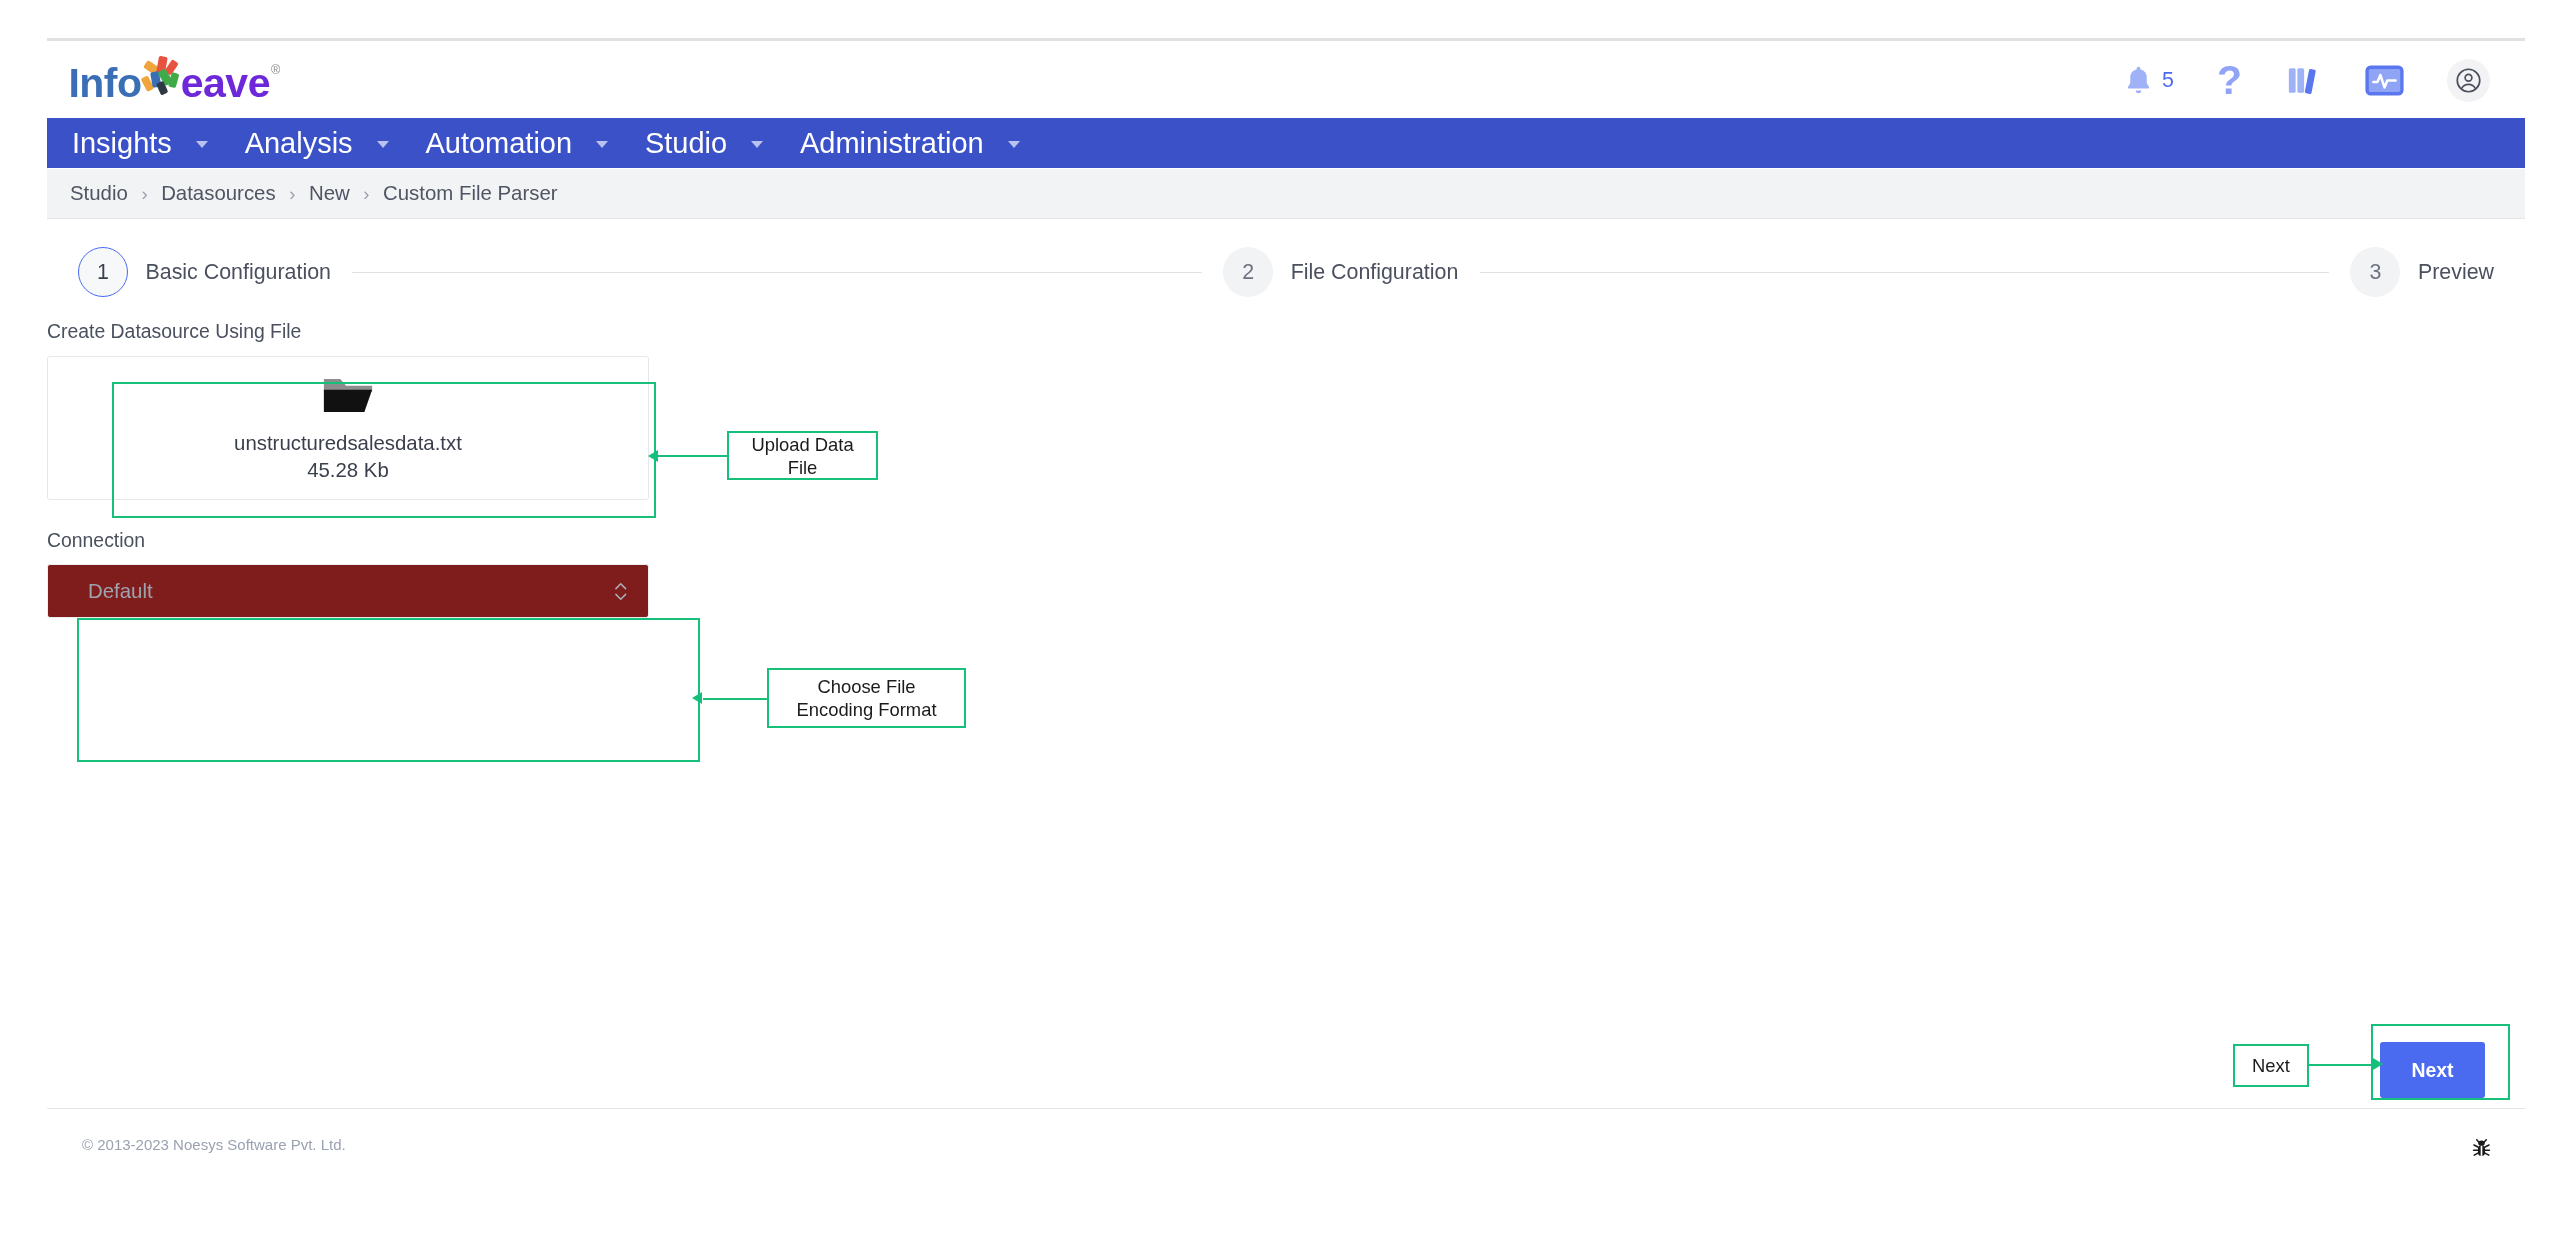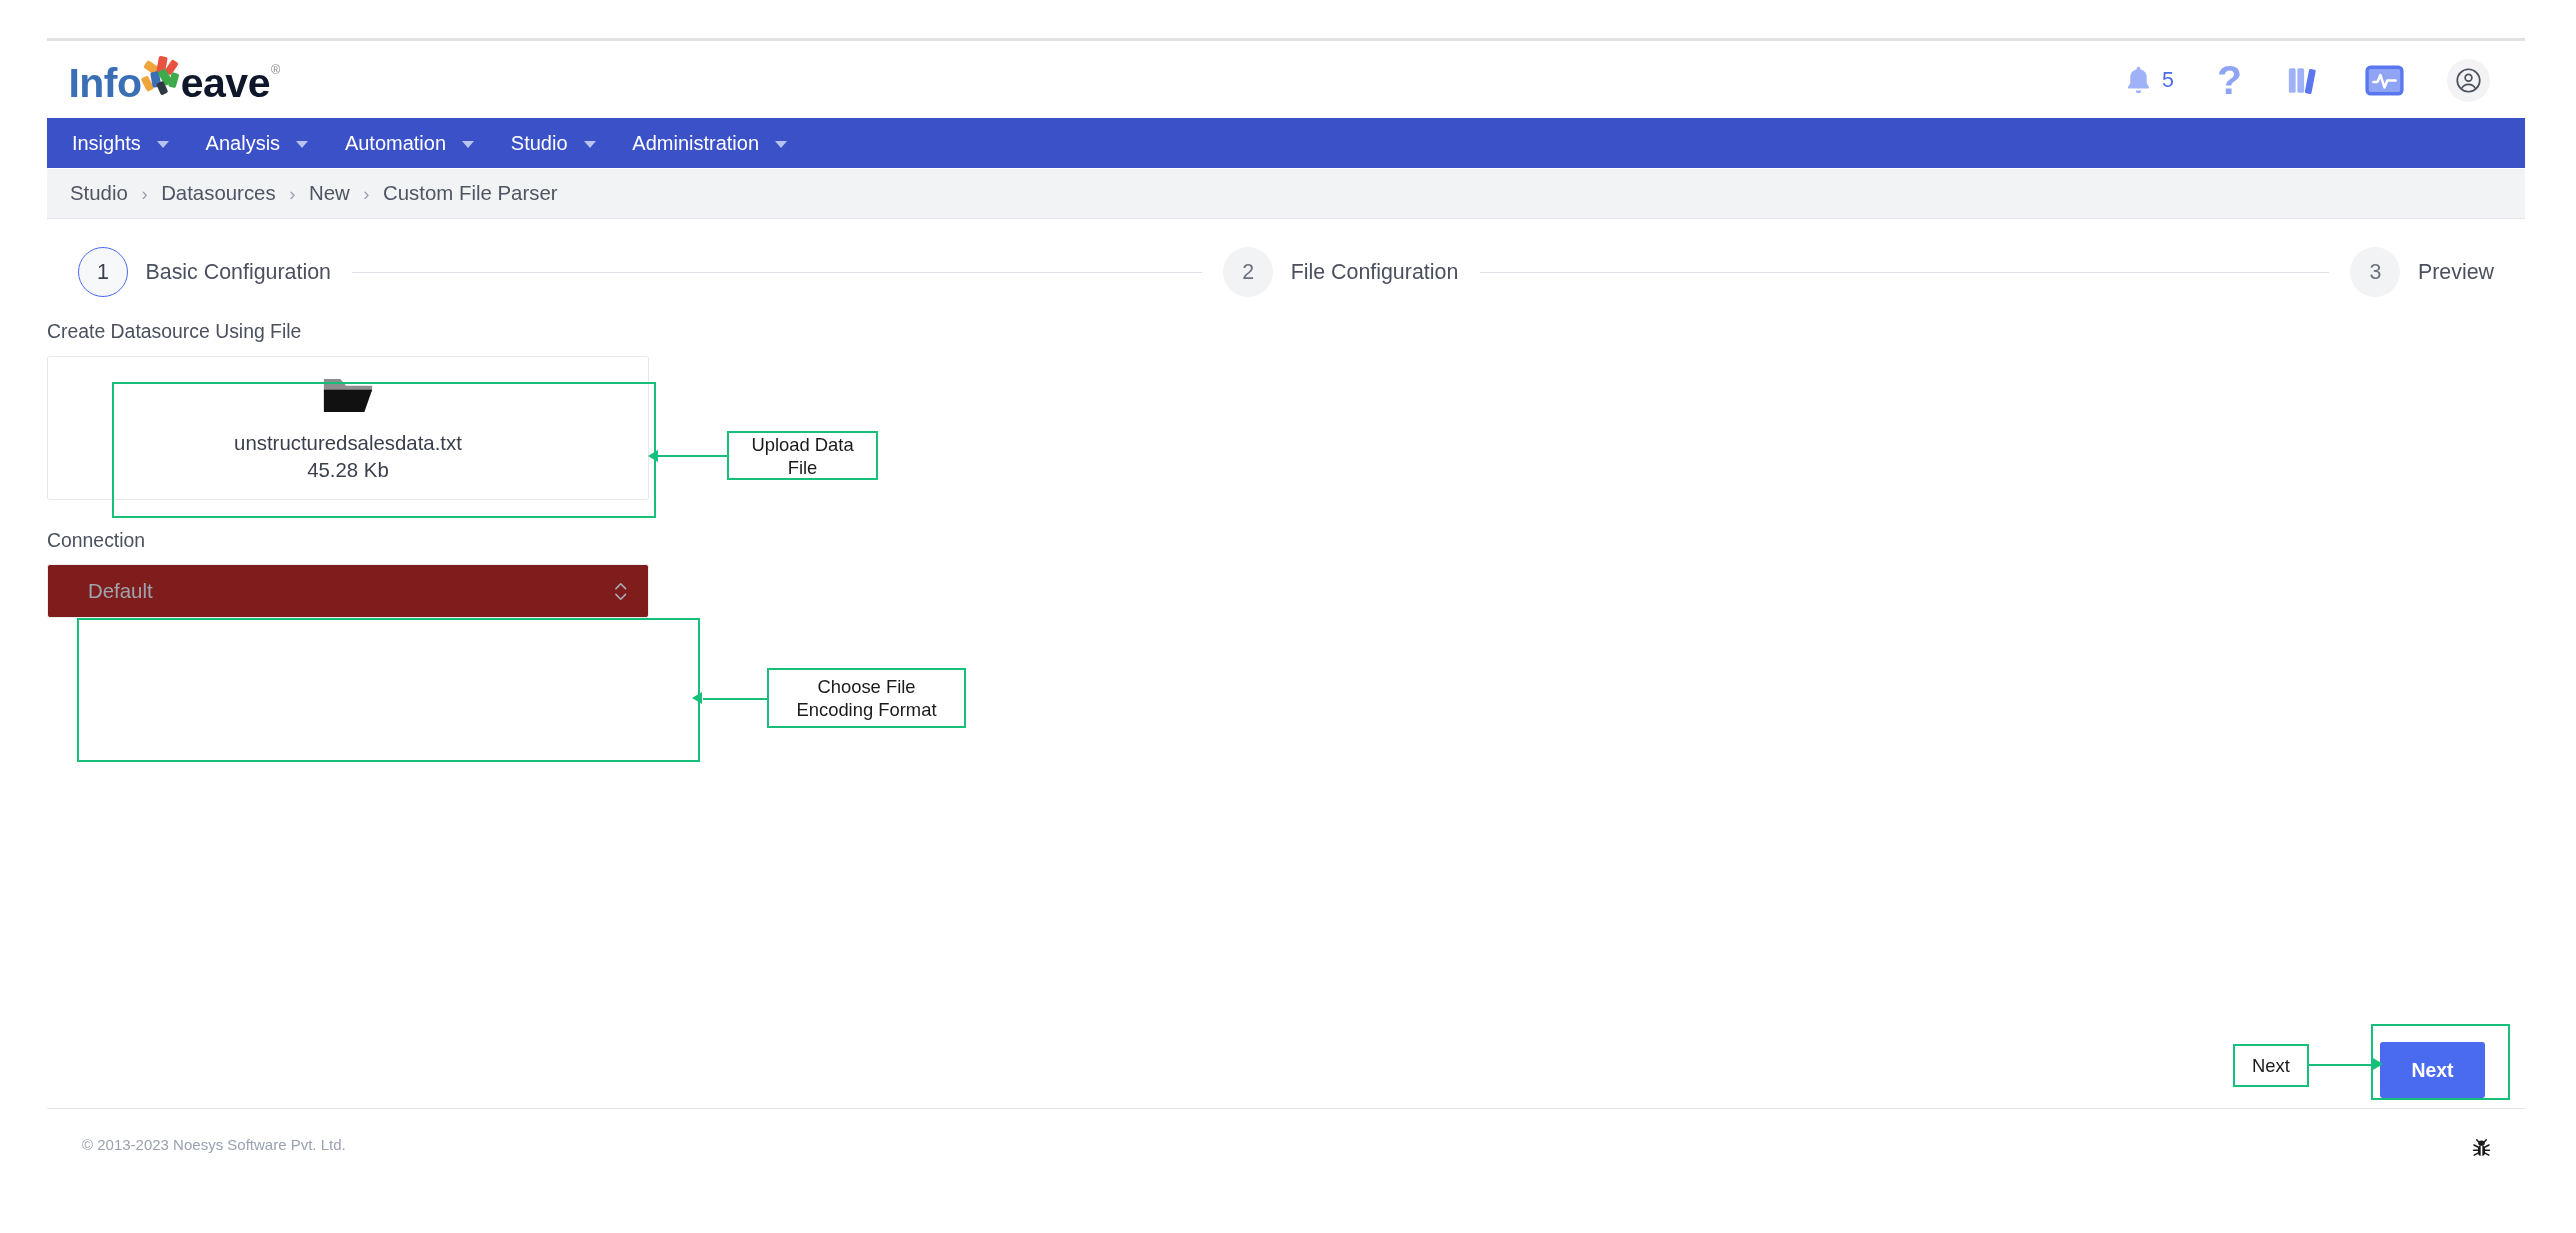--- a/index.html
+++ b/index.html
@@ -44,21 +44,21 @@
     height: 49px;
   }
   .logo-text {
     font-size: 41px;
     font-weight: 700;
     letter-spacing: -0.5px;
     line-height: 1;
     position: relative;
   }
   .logo-info { color: #3b6fb5; }
-  .logo-eave { color: #0f172a; }
+  .logo-eave { color: #6d28d9; }
   .logo-mark {
     display: inline-block;
     position: relative;
     width: 45px; height: 41px;
     vertical-align: middle;
     margin: 0 -2.9px -1.9px -2.9px;
   }
   .logo-reg {
     font-size: 12.6px;
     color: #8a8a8a;
@@ -107,23 +107,23 @@
     width: 2478px; height: 50px;
     background: #3b51c8;
     display: flex;
     align-items: center;
     padding-left: 23px;
     gap: 33px;
   }
   .nav-item {
     display: flex;
     align-items: center;
-    gap: 16px;
+    gap: 24px;
     color: #ffffff;
-    font-size: 20px;
+    font-size: 29px;
     font-weight: 400;
     cursor: pointer;
     padding: 3.9px 1.9px;
   }
   .caret-down {
     width: 0; height: 0;
     border-left: 6.8px solid transparent;
     border-right: 6.8px solid transparent;
     border-top: 7.8px solid #b9c3ee;
     display: inline-block;

